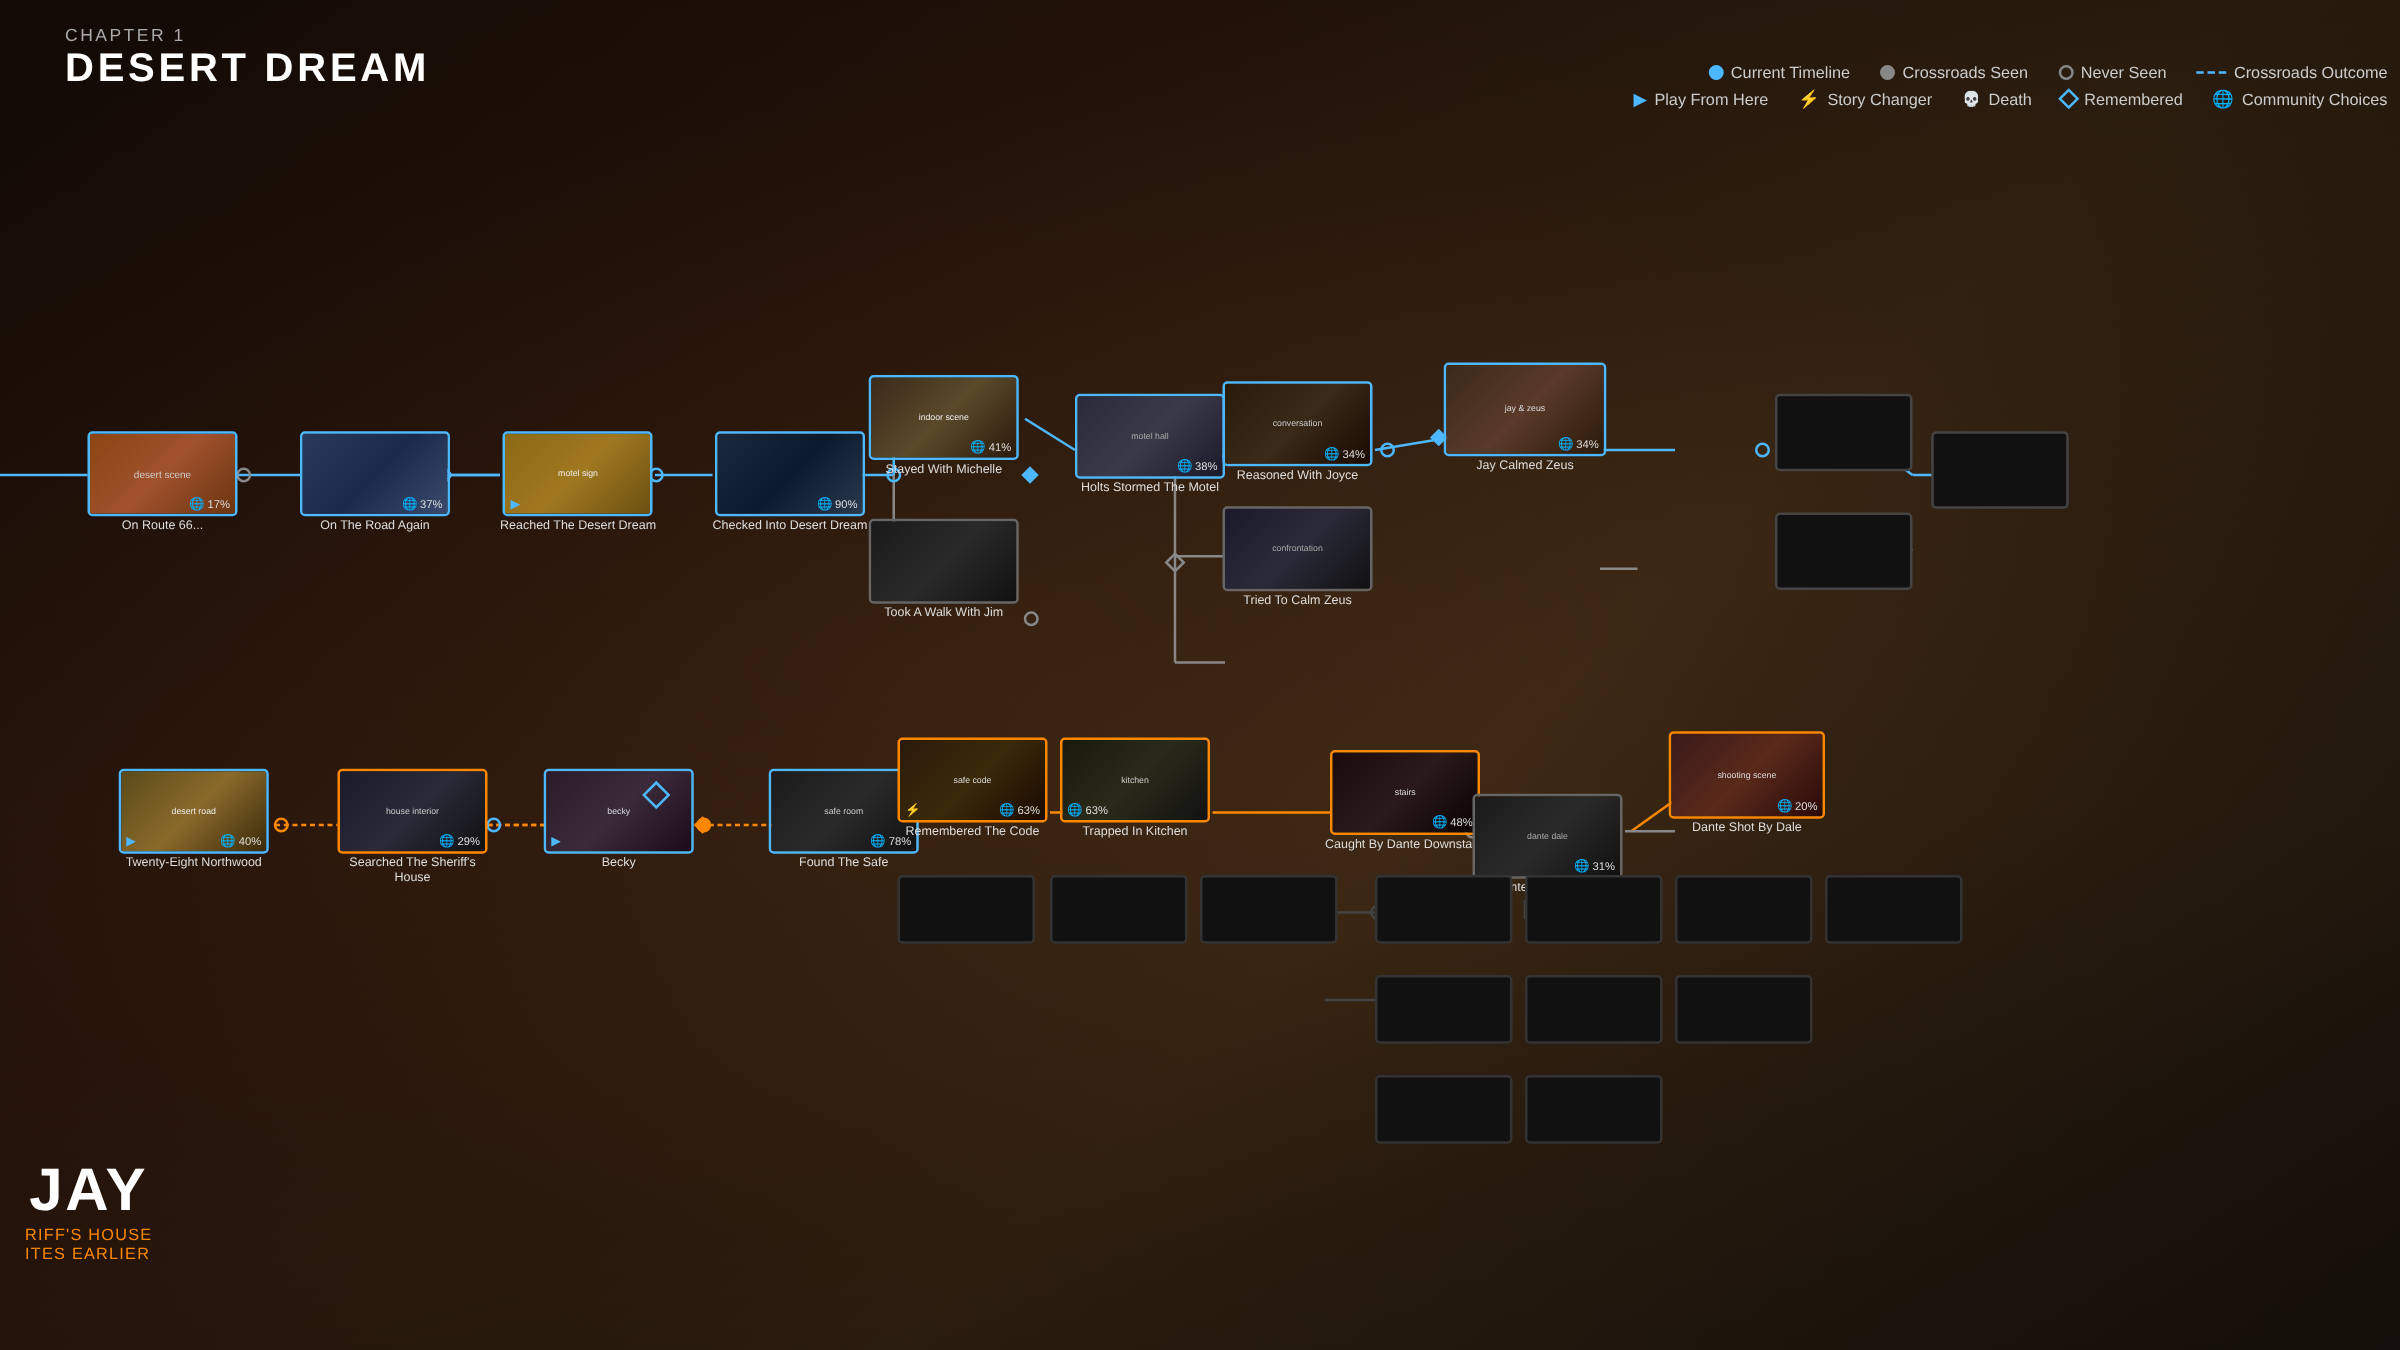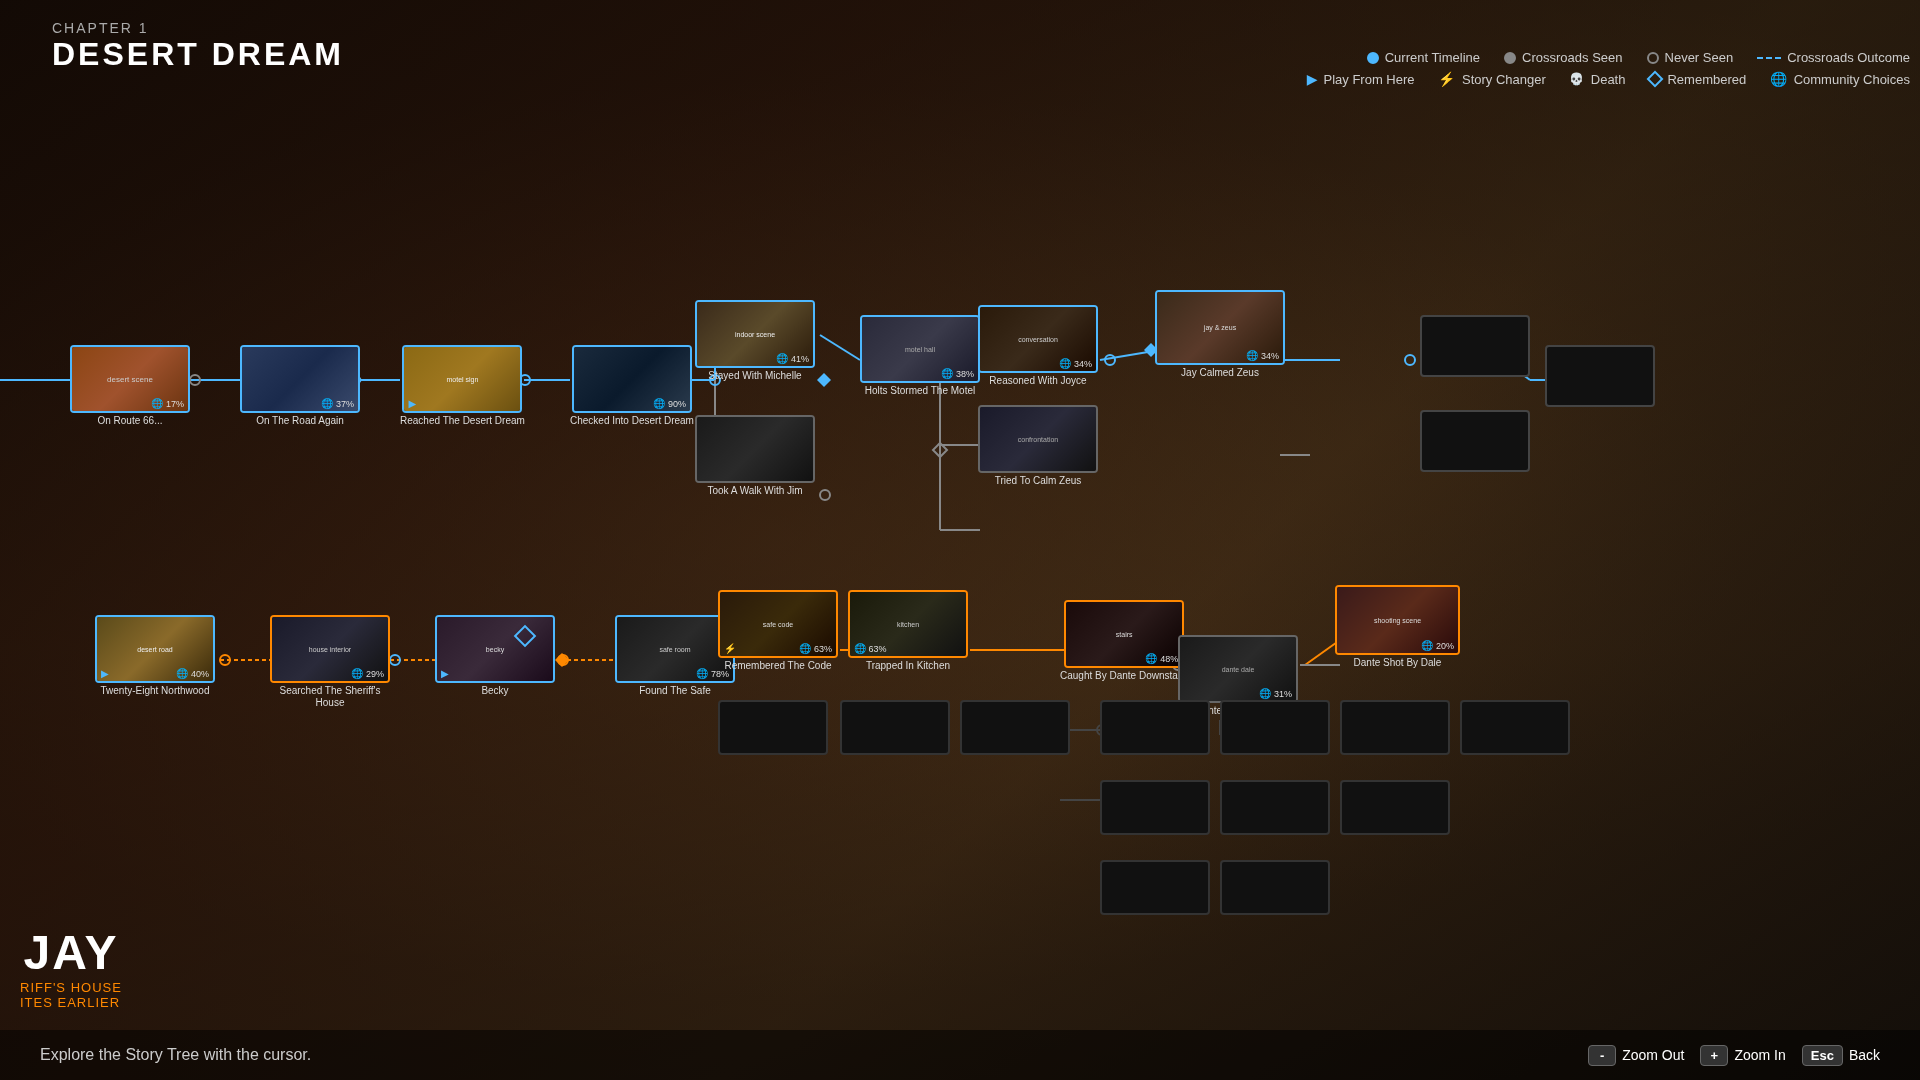--- a/index.html
+++ b/index.html
@@ -751,30 +751,13 @@
   </div>
 
   <div class="character-label">
     <div class="char-name">JAY</div>
     <div class="char-location">
       <span>RIFF'S HOUSE</span><br>
       <span>ITES EARLIER</span>
     </div>
   </div>
 
-  <div class="bottom-bar">
-    <div class="hint-text">Explore the Story Tree with the cursor.</div>
-    <div class="controls">
-      <div class="key-btn">
-        <span class="key">-</span>
-        <span>Zoom Out</span>
-      </div>
-      <div class="key-btn">
-        <span class="key">+</span>
-        <span>Zoom In</span>
-      </div>
-      <div class="key-btn">
-        <span class="key">Esc</span>
-        <span>Back</span>
-      </div>
-    </div>
-  </div>
 </div>
 
 </body></html>

